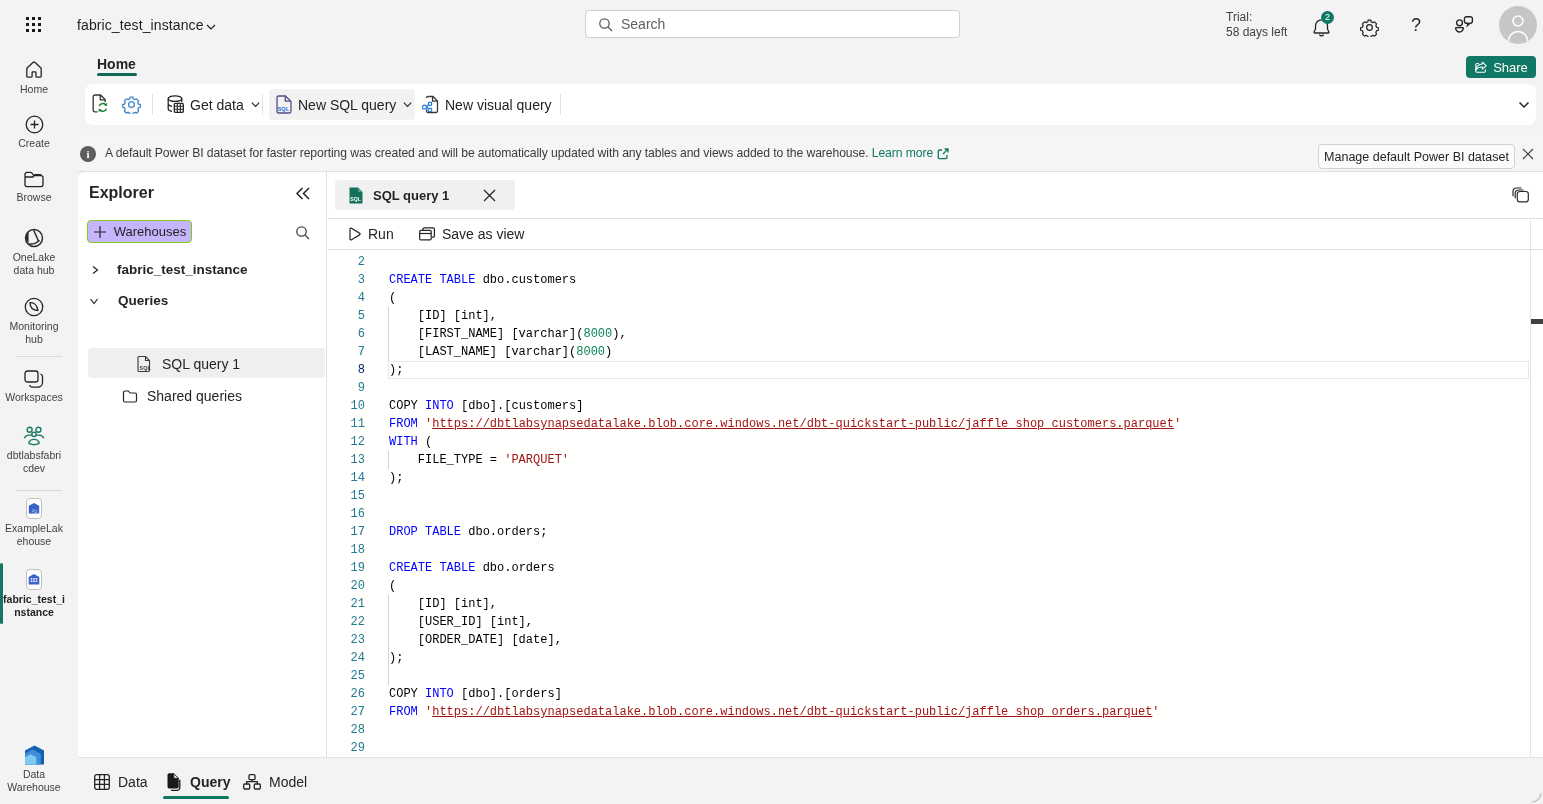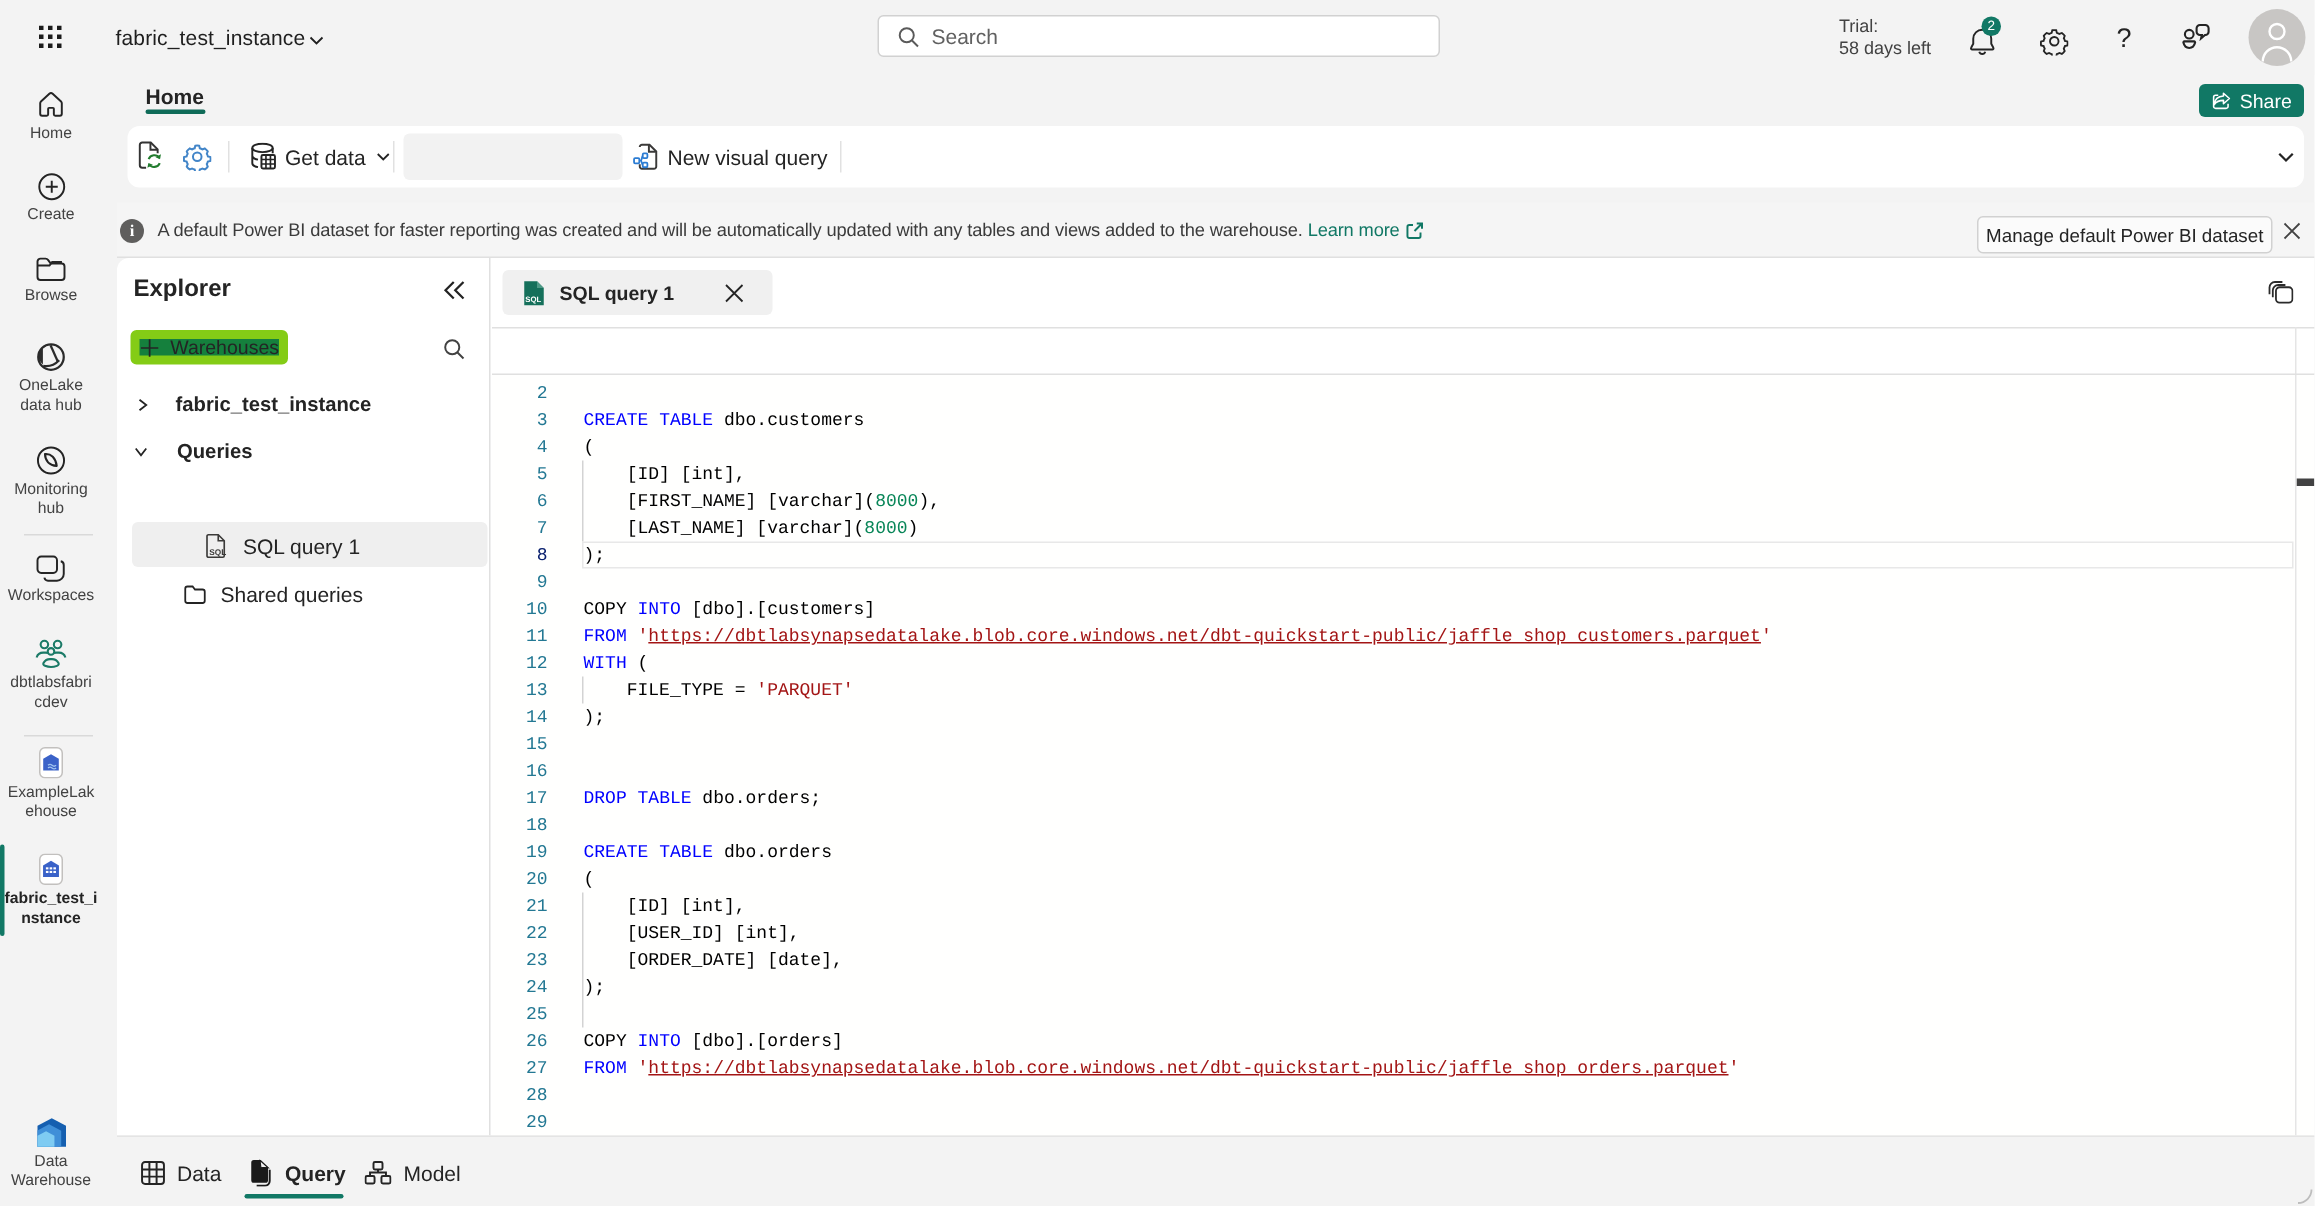--- a/index.html
+++ b/index.html
@@ -36,21 +36,21 @@
 #banner { position:absolute; left:78px; top:135px; width:1465px; height:37px; background:#f5f5f5; border-bottom:1px solid #e0e0e0; }
 #banner .txt { position:absolute; left:27px; top:11px; font-size:12.2px; letter-spacing:-0.1px; color:#3b3b3b; }
 #managebtn { position:absolute; left:1240px; top:9px; width:197px; height:25px; border:1px solid #d1d1d1; border-radius:4px; background:#fbfbfb; font-size:12.5px; white-space:nowrap; color:#242424; display:flex; align-items:center; justify-content:center; }
 
 
 #content { position:absolute; left:78px; top:172px; width:1465px; height:585px; background:#fff; border-top-left-radius:8px; }
 
 
 #explorer { position:absolute; left:0; top:0; width:249px; height:585px; border-right:1px solid #e0e0e0; }
 #exptitle { position:absolute; left:11px; top:12px; font-size:16px; font-weight:700; color:#242424; }
-#whbtn { position:absolute; left:9px; top:48px; width:105px; height:23px; border:6px solid #84cc16; border-radius:4px; background:#15803d; font-size:13px; color:#242424; display:flex; align-items:center; justify-content:center; gap:7px; }
+#whbtn { position:absolute; left:9px; top:48px; width:105px; height:23px; border:1px solid #84cc16; border-radius:4px; background:#c4b5fd; font-size:13px; color:#242424; display:flex; align-items:center; justify-content:center; gap:7px; }
 .trow { position:absolute; left:0; width:249px; height:31px; display:flex; align-items:center; font-size:14px; color:#242424; }
 .trow .chev { position:absolute; }
 #selrow { position:absolute; left:10px; top:176px; width:237px; height:30px; background:#efefef; border-radius:4px; }
 
 
 #tabrow { position:absolute; left:250px; top:0; width:1215px; height:46px; }
 #tab1 { position:absolute; left:7px; top:8px; width:180px; height:30px; background:#f0f0f0; border-radius:4px; display:flex; align-items:center; }
 #tab1 .lbl { font-size:13px; font-weight:700; color:#242424; margin-left:10px; }
 #rundiv1 { position:absolute; left:250px; top:46px; width:1215px; border-top:1px solid #e0e0e0; }
 #runrow { position:absolute; left:250px; top:46px; width:1215px; height:31px; }
@@ -266,20 +266,31 @@
           <path d="M7.3 11.3 h9 M7.3 14.3 h9 M10.3 8.3 v9 M13.3 8.3 v9" stroke="#242424" stroke-width="1.1"></path>
         </svg>
         <span>Get data</span>
         <svg width="11" height="11" viewBox="0 0 12 12">
           <path d="M2 4 L6 8 L10 4" fill="none" stroke="#242424" stroke-width="1.3"></path>
         </svg>
       </div>
     <div class="tsep" style="left:177px"></div>
 
     <div class="abs" style="left:184px;top:5px;width:146px;height:31px;background:#f2f2f2;border-radius:4px;"></div>
+    <div class="tbtn" style="left:191px">
+        <svg width="16" height="19" viewBox="0 0 16 19">
+          <path d="M1 2.5 a1.5 1.5 0 0 1 1.5 -1.5 h7 l5.5 5.5 v10 a1.5 1.5 0 0 1 -1.5 1.5 h-11 a1.5 1.5 0 0 1 -1.5 -1.5 z" fill="none" stroke="#5b4a8a" stroke-width="1.3"></path>
+          <path d="M9.3 1.2 v5 h5" fill="none" stroke="#5b4a8a" stroke-width="1.3"></path>
+          <text x="1.5" y="15.5" font-size="5.8" font-weight="bold" fill="#2b6bd8" font-family="Liberation Sans">SQL</text>
+        </svg>
+        <span>New SQL query</span>
+        <svg width="11" height="11" viewBox="0 0 12 12">
+          <path d="M2 4 L6 8 L10 4" fill="none" stroke="#242424" stroke-width="1.3"></path>
+        </svg>
+      </div>
 
     <div class="tbtn" style="left:337px">
         <svg width="17" height="19" viewBox="0 0 17 19">
           <path d="M4.5 3 a1.5 1.5 0 0 1 1.5 -1.5 h5 l4.5 4.5 v10 a1.5 1.5 0 0 1 -1.5 1.5 h-8 a1.5 1.5 0 0 1 -1.5 -1.5 v-1.5" fill="none" stroke="#3b3a39" stroke-width="1.3"></path>
           <path d="M10.6 1.7 v4.5 h4.6" fill="none" stroke="#3b3a39" stroke-width="1.3"></path>
           <g stroke="#2b7cd3" fill="none" stroke-width="1.2">
             <rect x="0.7" y="10.4" width="3.5" height="3.5" rx="0.7"></rect>
             <rect x="6.5" y="7.3" width="3.1" height="3.1" rx="0.7"></rect>
             <rect x="6.5" y="13.4" width="3.1" height="3.1" rx="0.7"></rect>
             <path d="M4.2 12.1 h1 c0.8 0 0.6 -3.2 1.4 -3.2 M4.2 12.1 h1 c0.8 0 0.6 2.9 1.4 2.9"></path>
@@ -365,20 +376,36 @@
           <path d="M1 1 L12 12 M12 1 L1 12" stroke="#242424" stroke-width="1.2"></path>
         </svg>
     </div>
     <svg class="abs" style="left:1184px;top:13px" width="17" height="18" viewBox="0 0 17 18">
         <path d="M1 11.2 V6.6 C1 4.6 2.6 3 4.6 3 H9.6" fill="none" stroke="#2b2b2b" stroke-width="1.2"></path>
         <path d="M3.2 13.2 V8.6 C3.2 6.6 4.8 5 6.8 5 H11.6" fill="none" stroke="#2b2b2b" stroke-width="1.2"></path>
         <rect x="5.3" y="6.5" width="11" height="10.3" rx="2.4" fill="#fff" stroke="#2b2b2b" stroke-width="1.2"></rect>
       </svg>
   </div>
   <div id="rundiv1"></div>
+  <div id="runrow">
+    <div class="rbtn" style="left:20px">
+        <svg width="13" height="14" viewBox="0 0 13 14">
+          <path d="M2 2.1 a1 1 0 0 1 1.5 -0.9 l8 4.9 a1 1 0 0 1 0 1.8 l-8 4.9 a1 1 0 0 1 -1.5 -0.9 z" fill="none" stroke="#242424" stroke-width="1.2"></path>
+        </svg>
+        <span>Run</span>
+      </div>
+    <div class="rbtn" style="left:91px">
+        <svg width="16" height="14" viewBox="0 0 16 14">
+          <path d="M4 3 v-1 a1.2 1.2 0 0 1 1.2 -1.2 h9 a1.2 1.2 0 0 1 1.2 1.2 v7 a1.2 1.2 0 0 1 -1.2 1.2 h-1.2" fill="none" stroke="#242424" stroke-width="1.2"></path>
+          <rect x="0.7" y="3.4" width="11.5" height="9.5" rx="1.2" fill="none" stroke="#242424" stroke-width="1.2"></rect>
+          <path d="M0.7 6.5 h11.5" stroke="#242424" stroke-width="1.2"></path>
+        </svg>
+        <span>Save as view</span>
+      </div>
+  </div>
   <div id="rundiv2"></div>
 
   <div id="editor">
     <div class="guide" style="top:58px;height:54px;"></div>
     <div class="guide" style="top:202px;height:18px;"></div>
     <div class="guide" style="top:346px;height:90px;"></div>
     <div id="curline"></div>
     <div id="nums">
       <div>2</div>
         <div>3</div>

